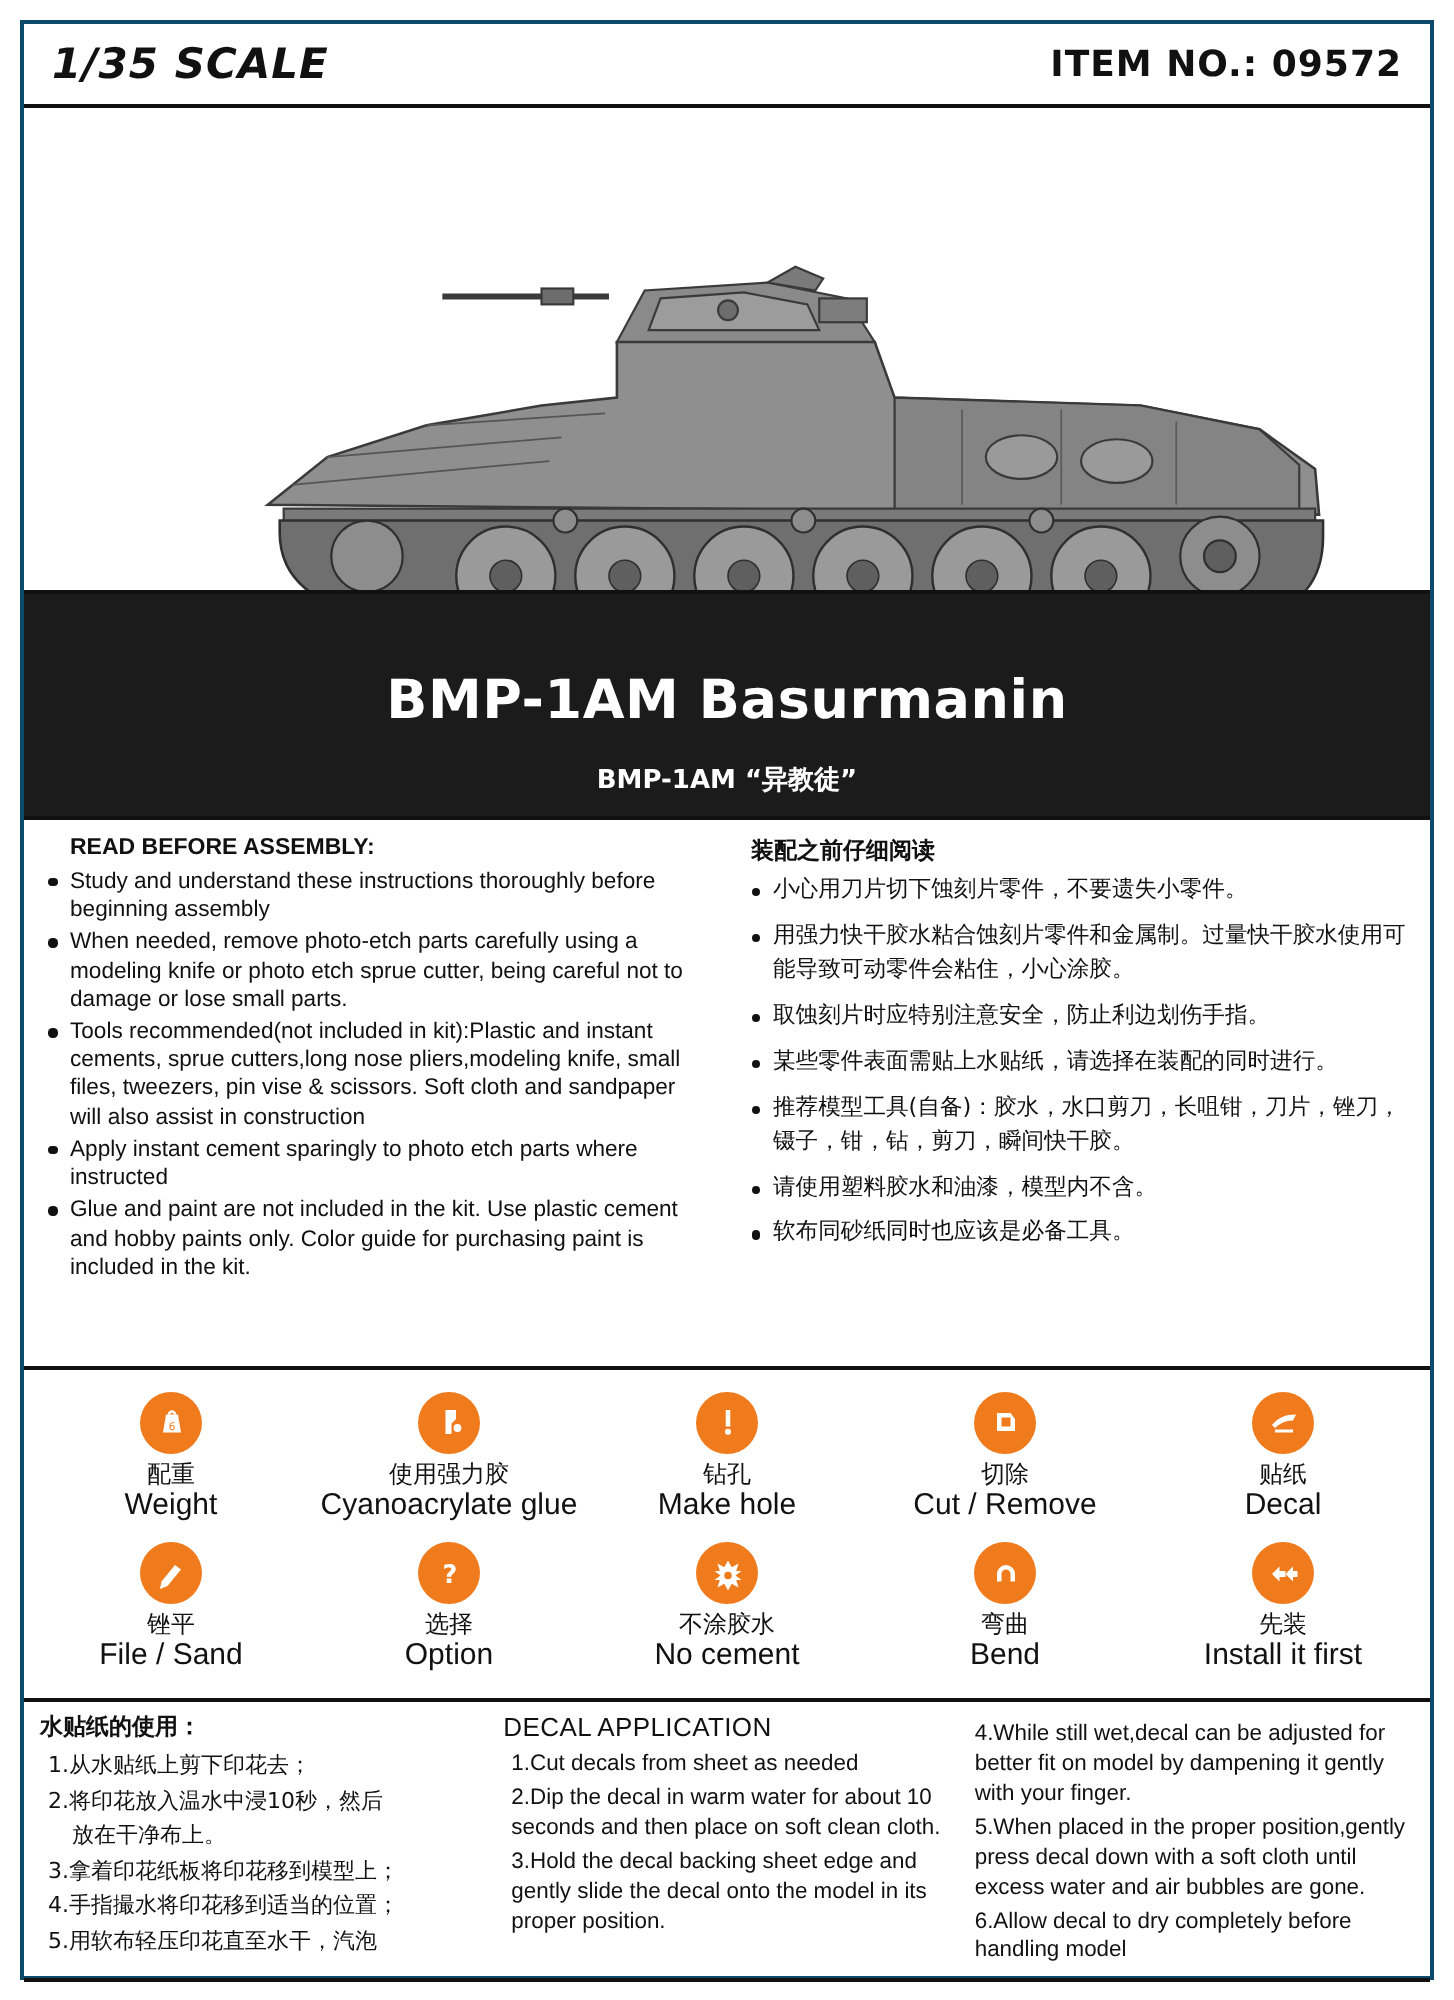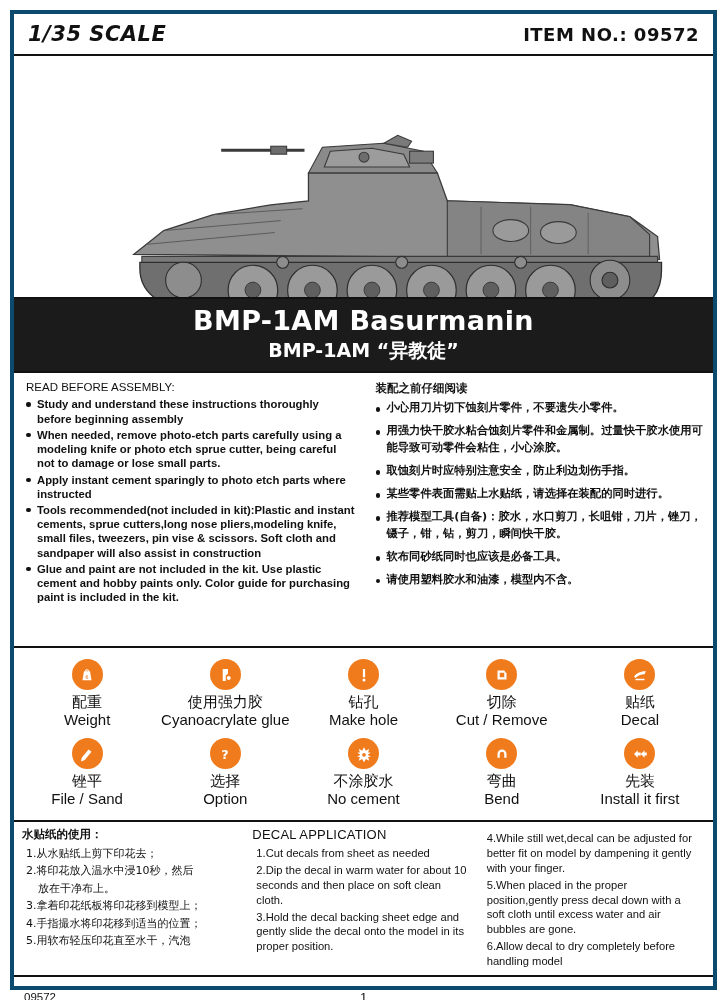--- a/index.html
+++ b/index.html
@@ -11,21 +11,21 @@
     width: 727px; height: 1000px;
     font-family: "Liberation Sans", sans-serif;
     color: #111;
     position: relative;
     overflow: hidden;
   }
   .page {
     position: absolute;
     left: 10px; top: 10px;
     width: 707px; height: 980px;
-    border: 4px solid #0c4a6e;
+    border: 2px solid #0c4a6e;
     background: #fff;
     display: flex;
     flex-direction: column;
   }
 
   
   .header {
     height: 42px;
     border-bottom: 2px solid #111;
     display: flex;
@@ -67,61 +67,61 @@
     text-align: center;
     padding: 7px 0 9px;
     border-bottom: 2px solid #111;
   }
   .title-main {
     font-family: "DejaVu Sans", sans-serif;
     font-weight: bold;
     font-size: 27px;
     line-height: 1.1;
     letter-spacing: 0.3px;
+    margin-top: 32px;
   }
   .title-sub {
     font-family: "DejaVu Sans", sans-serif;
     font-weight: bold;
-    font-size: 19px;
+    font-size: 13px;
     line-height: 1.25;
-    margin-top: 3px;
+    margin-top: 17px;
   }
 
   
   .instructions {
     flex: 0 0 auto;
     display: flex;
     border-bottom: 2px solid #111;
     padding: 8px 10px 8px 10px;
     height: 275px;
   }
   .col-en { width: 50%; padding-right: 8px; }
   .col-cn { width: 50%; padding-left: 10px; }
   .read-before {
     font-size: 11.5px;
-    font-weight: normal;
-    margin: 0 0 4px 2px;
+    font-weight: bold;
+    margin: 0 0 4px 13px;
   }
   .cn-head {
     font-size: 11.5px;
     font-weight: bold;
     margin: 0 0 4px 2px;
     font-family: "DejaVu Sans", sans-serif;
   }
   ul.bullets {
     list-style: none;
     margin: 0; padding: 0;
   }
   ul.bullets li {
     position: relative;
     padding-left: 13px;
     margin-bottom: 2px;
     font-size: 11.3px;
     line-height: 1.26;
-    font-weight: bold;
   }
   ul.bullets li::before {
     content: "";
     position: absolute;
     left: 2px; top: 5px;
     width: 4.5px; height: 4.5px;
     border-radius: 50%;
     background: #111;
   }
   ul.bullets.cn li {
@@ -152,21 +152,21 @@
     background: #f07b1d;
     margin: 0 auto 3px;
     display: flex;
     align-items: center;
     justify-content: center;
     color: #fff;
   }
   .badge svg { display: block; }
   .legend-cn {
     font-family: "DejaVu Sans", sans-serif;
-    font-size: 15px;
+    font-size: 12px;
     line-height: 1.2;
   }
   .legend-en {
     font-size: 15px;
     line-height: 1.25;
   }
 
   
   .decal {
     flex: 1 1 auto;
@@ -290,35 +290,35 @@
     <div class="title-main">BMP-1AM Basurmanin</div>
     <div class="title-sub">BMP-1AM “异教徒”</div>
   </div>
 
   <div class="instructions">
     <div class="col-en">
       <div class="read-before">READ BEFORE ASSEMBLY:</div>
       <ul class="bullets">
         <li>Study and understand these instructions thoroughly before beginning assembly</li>
         <li>When needed, remove photo-etch parts carefully using a modeling knife or photo etch sprue cutter, being careful not to damage or lose small parts.</li>
+        <li>Tools recommended(not included in kit):Plastic and instant cements, sprue cutters,long nose pliers,modeling knife, small files, tweezers, pin vise &amp; scissors. Soft cloth and sandpaper will also assist in construction</li>
         <li>Apply instant cement sparingly to photo etch parts where instructed</li>
-        <li>Tools recommended(not included in kit):Plastic and instant cements, sprue cutters,long nose pliers,modeling knife, small files, tweezers, pin vise &amp; scissors. Soft cloth and sandpaper will also assist in construction</li>
         <li>Glue and paint are not included in the kit. Use plastic cement and hobby paints only. Color guide for purchasing paint is included in the kit.</li>
       </ul>
     </div>
     <div class="col-cn">
       <div class="cn-head">装配之前仔细阅读</div>
       <ul class="bullets cn">
         <li>小心用刀片切下蚀刻片零件，不要遗失小零件。</li>
         <li>用强力快干胶水粘合蚀刻片零件和金属制。过量快干胶水使用可能导致可动零件会粘住，小心涂胶。</li>
         <li>取蚀刻片时应特别注意安全，防止利边划伤手指。</li>
         <li>某些零件表面需贴上水贴纸，请选择在装配的同时进行。</li>
         <li>推荐模型工具(自备)：胶水，水口剪刀，长咀钳，刀片，锉刀，镊子，钳，钻，剪刀，瞬间快干胶。</li>
+        <li>请使用塑料胶水和油漆，模型内不含。</li>
         <li>软布同砂纸同时也应该是必备工具。</li>
-        <li>请使用塑料胶水和油漆，模型内不含。</li>
       </ul>
     </div>
   </div>
 
   <div class="legend">
 
     <div class="legend-row">
 
       <div class="legend-cell">
         <div class="badge">

